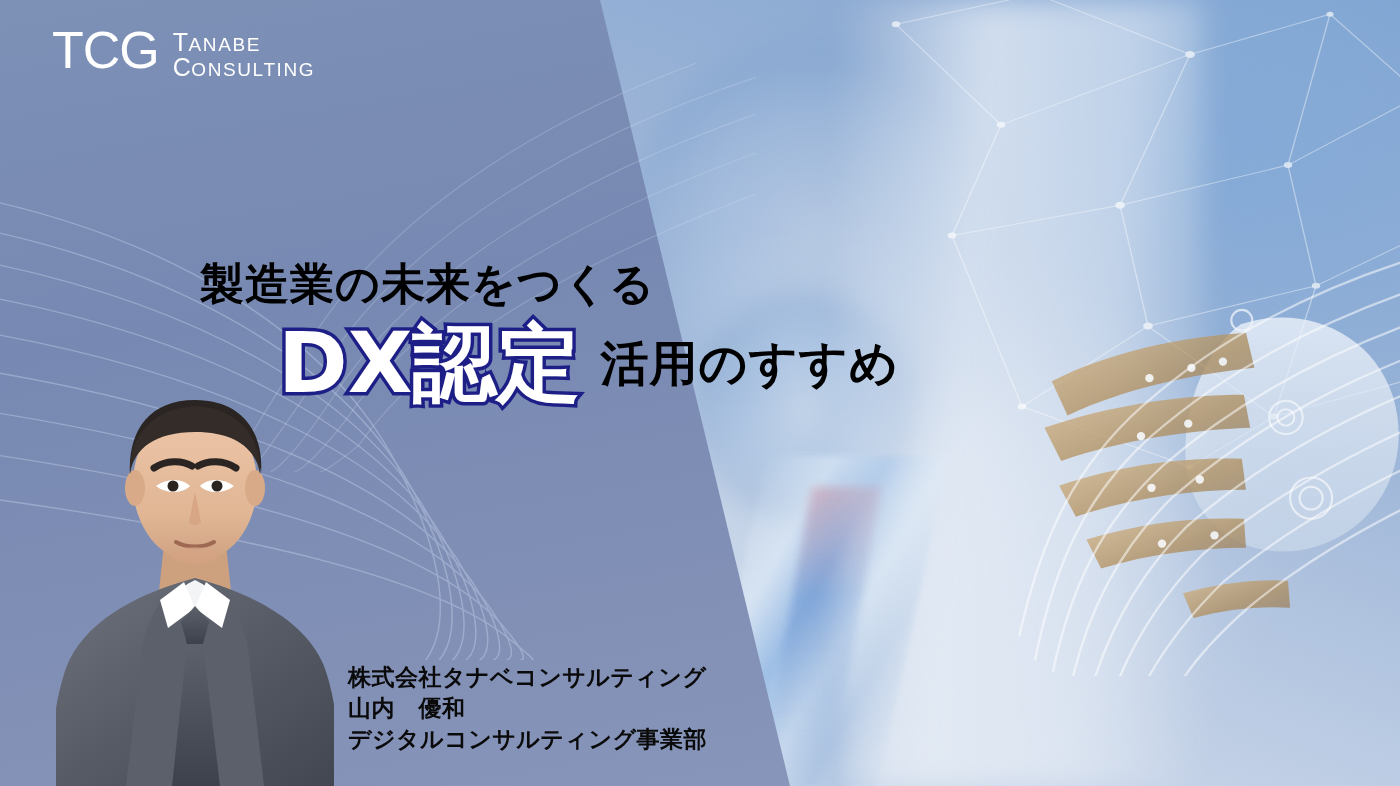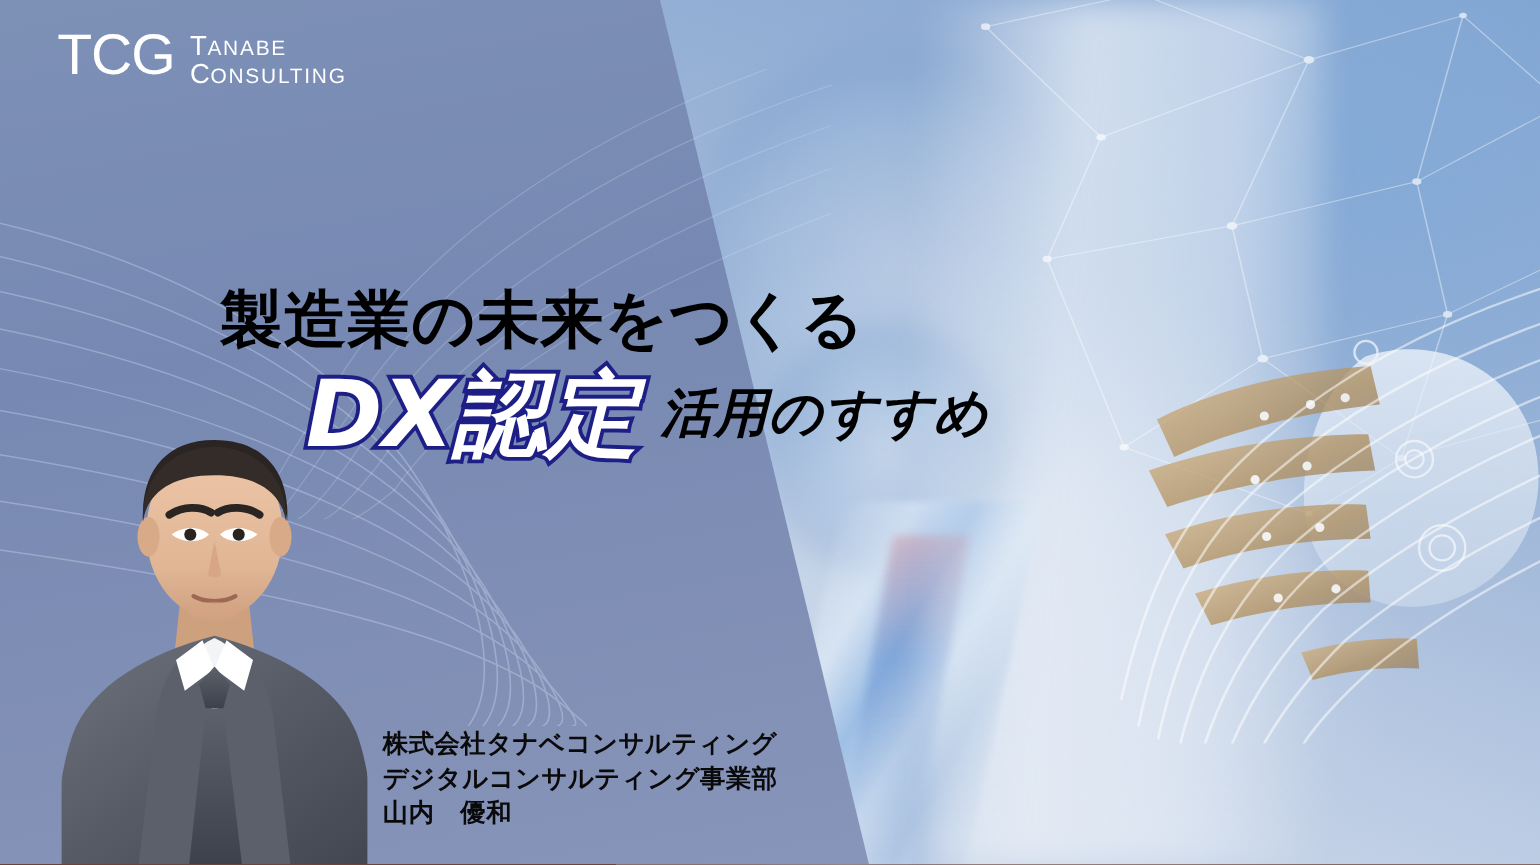--- a/index.html
+++ b/index.html
@@ -6,21 +6,21 @@
     margin: 0;
     padding: 0;
     background: #222;
   }
   #slide {
     position: relative;
     width: 1400px;
     height: 786px;
     overflow: hidden;
     font-family: "DejaVu Sans", "Liberation Sans", sans-serif;
-    background: #c2410c;
+    background: #3b82f6;
   }
 
   
   .bg-base {
     position: absolute;
     inset: 0;
     background:
       linear-gradient(160deg, #9fb4d4 0%, #8ea6cc 18%, #7e99c6 42%, #93aad0 62%, #b5c6de 82%, #c8d4e6 100%);
   }
   .bg-sky {
@@ -161,36 +161,35 @@
   }
 
   
   .headline {
     position: absolute;
     left: 200px;
     top: 262px;
     width: 1180px;
   }
   .hl-line1 {
-    font-size: 57px;
+    font-size: 44px;
     font-weight: 700;
     color: #000000;
     letter-spacing: 1px;
     line-height: 1.02;
     white-space: nowrap;
     font-family: "DejaVu Sans", "Liberation Sans", sans-serif;
   }
   .hl-line2 {
     margin-top: 14px;
     margin-left: 78px;
     display: flex;
     align-items: center;
     gap: 20px;
     white-space: nowrap;
-    font-style: italic;
   }
   .hl-badge {
     font-size: 84px;
     font-weight: 700;
     line-height: 1.0;
     color: #ffffff;
     letter-spacing: 0px;
     -webkit-text-stroke: 7px #1d1f87;
     paint-order: stroke fill;
     font-family: "DejaVu Sans", "Liberation Sans", sans-serif;
@@ -416,17 +415,17 @@
   <div class="headline">
     <div class="hl-line1">製造業の未来をつくる</div>
     <div class="hl-line2">
       <span class="hl-badge">DX認定</span>
       <span class="hl-tail">活用のすすめ</span>
     </div>
   </div>
 
   <div class="speaker">
     <div>株式会社タナベコンサルティング</div>
+    <div>山内　優和</div>
     <div>デジタルコンサルティング事業部</div>
-    <div>山内　優和</div>
   </div>
 
 </div>
 
 </body></html>

